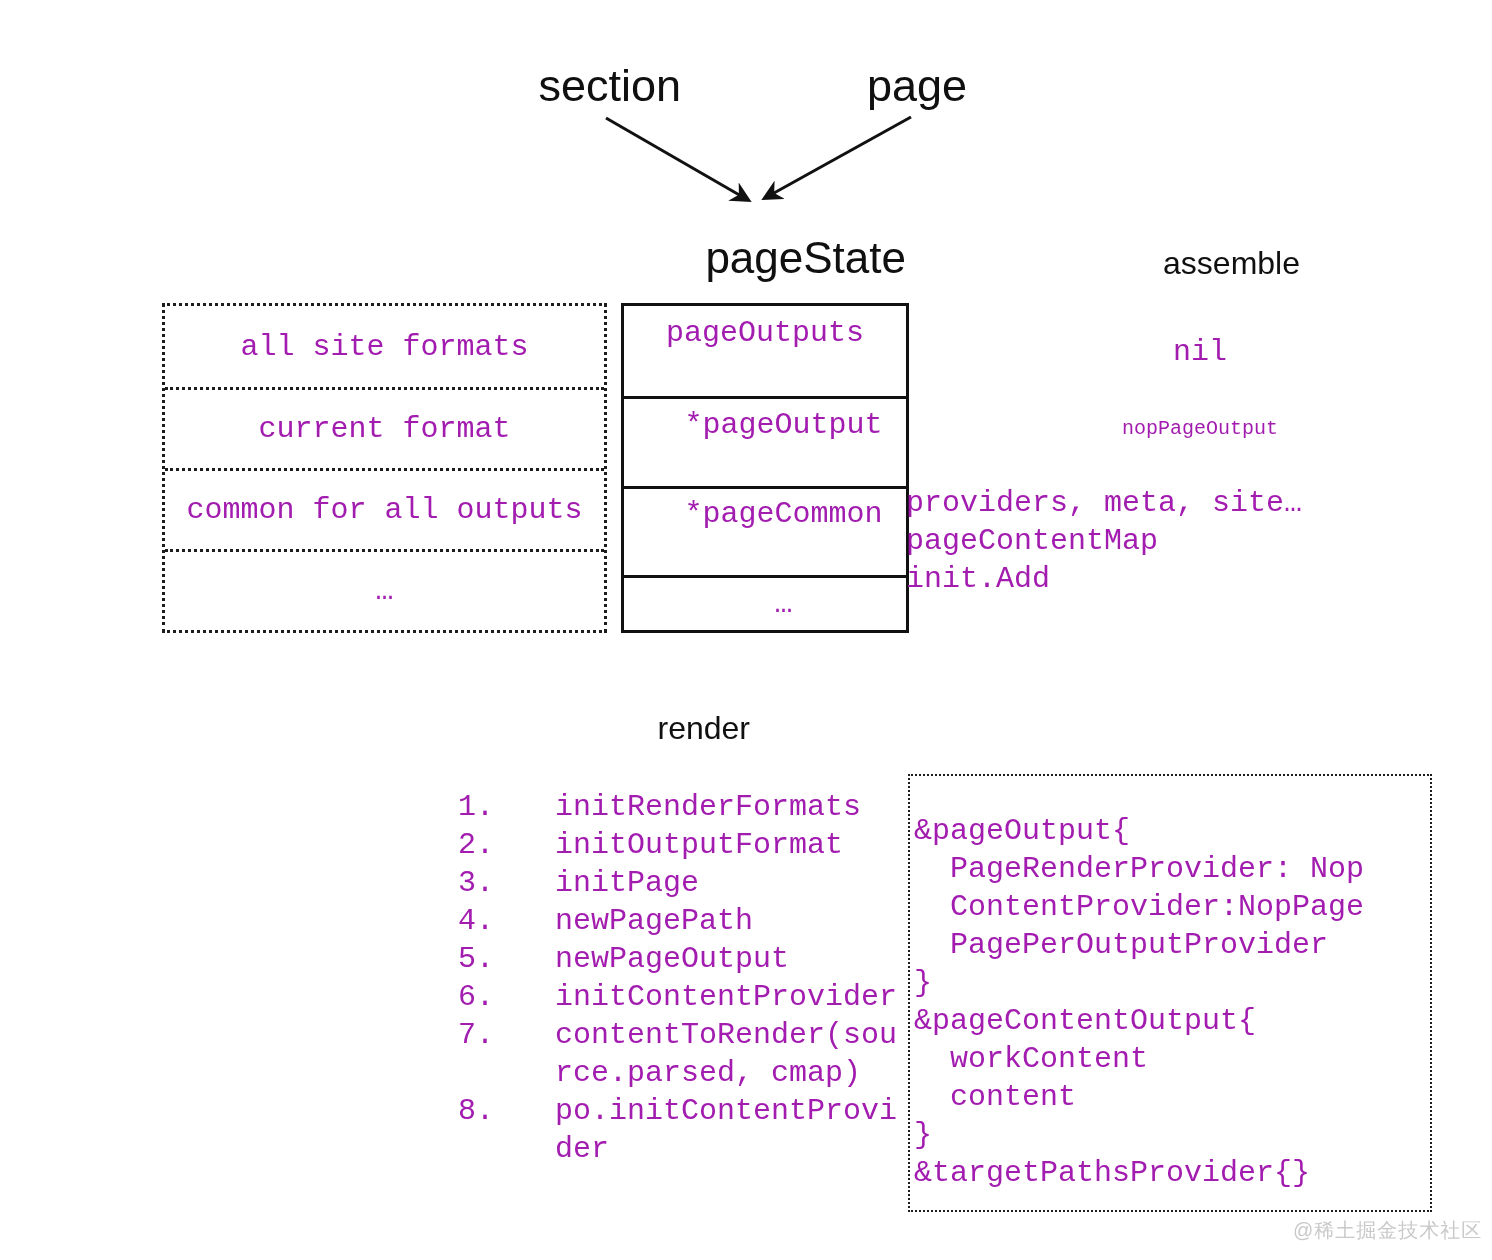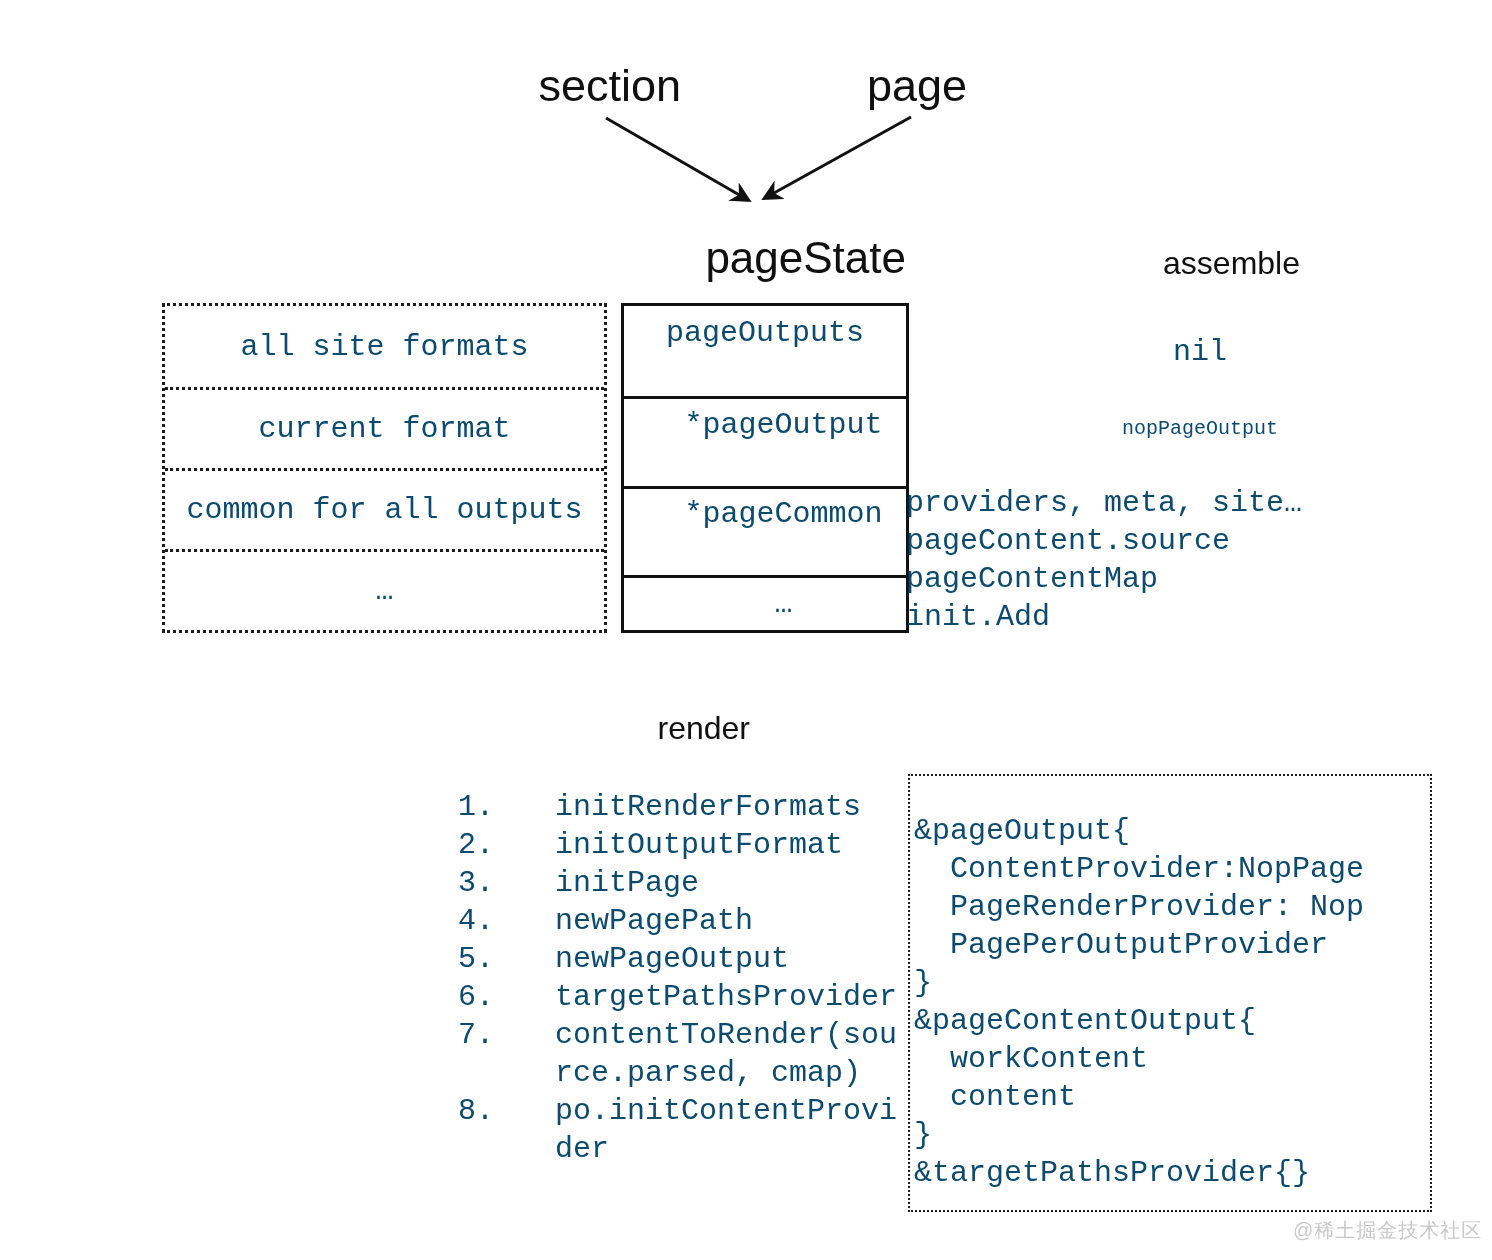--- a/index.html
+++ b/index.html
@@ -4,21 +4,21 @@
 <style>
   html, body { margin: 0; padding: 0; background: #ffffff; }
   .canvas {
     position: relative;
     width: 1492px;
     height: 1260px;
     background: #ffffff;
     font-family: "Liberation Sans", sans-serif;
     overflow: hidden;
   }
-  .mono { font-family: "Liberation Mono", "DejaVu Sans Mono", monospace; color: #0c4a6e; }
+  .mono { font-family: "Liberation Mono", "DejaVu Sans Mono", monospace; color: #a21caf; }
   .abs { position: absolute; }
 
   
   .hdr { color: #101010; text-align: right; white-space: nowrap; }
   .hdr-section   { left: 521px; top: 60px;  width: 160px; font-size: 45px; }
   .hdr-page      { left: 847px; top: 60px;  width: 120px; font-size: 45px; }
   .hdr-pagestate { left: 606px; top: 233px; width: 300px; font-size: 44px; }
   .hdr-assemble  { left: 1100px; top: 245px; width: 200px; font-size: 32px; }
   .hdr-render    { left: 590px; top: 710px; width: 160px; font-size: 32px; }
 
@@ -105,21 +105,20 @@
     <div class="field-row mono">pageOutputs</div>
     <div class="field-row mono">*pageOutput</div>
     <div class="field-row mono">*pageCommon</div>
     <div class="field-row mono">…</div>
   </div>
 
   <div class="abs assemble-nil mono">nil</div>
   <div class="abs assemble-nop mono">nopPageOutput</div>
   <div class="abs assemble-block mono">
     <div>providers, meta, site…</div>
-    <div>pageContent.source</div>
     <div>pageContentMap</div>
     <div>init.Add</div>
   </div>
 
   <div class="abs hdr hdr-render">render</div>
 
   <div class="abs steps">
     <div class="step">
       <span class="step-num mono">1.</span>
       <span class="step-text mono">initRenderFormats</span>
@@ -135,36 +134,36 @@
     <div class="step">
       <span class="step-num mono">4.</span>
       <span class="step-text mono">newPagePath</span>
     </div>
     <div class="step">
       <span class="step-num mono">5.</span>
       <span class="step-text mono">newPageOutput</span>
     </div>
     <div class="step">
       <span class="step-num mono">6.</span>
-      <span class="step-text mono">targetPathsProvider</span>
+      <span class="step-text mono">initContentProvider</span>
     </div>
     <div class="step">
       <span class="step-num mono">7.</span>
       <span class="step-text mono">contentToRender(source.parsed, cmap)</span>
     </div>
     <div class="step">
       <span class="step-num mono">8.</span>
       <span class="step-text mono">po.initContentProvider</span>
     </div>
   </div>
 
   <div class="abs code-box">
     <div class="code-line mono">&amp;pageOutput{</div>
+    <div class="code-line mono">  PageRenderProvider: Nop</div>
     <div class="code-line mono">  ContentProvider:NopPage</div>
-    <div class="code-line mono">  PageRenderProvider: Nop</div>
     <div class="code-line mono">  PagePerOutputProvider</div>
     <div class="code-line mono">}</div>
     <div class="code-line mono">&amp;pageContentOutput{</div>
     <div class="code-line mono">  workContent</div>
     <div class="code-line mono">  content</div>
     <div class="code-line mono">}</div>
     <div class="code-line mono">&amp;targetPathsProvider{}</div>
   </div>
 
   <div class="abs watermark">@稀土掘金技术社区</div>

